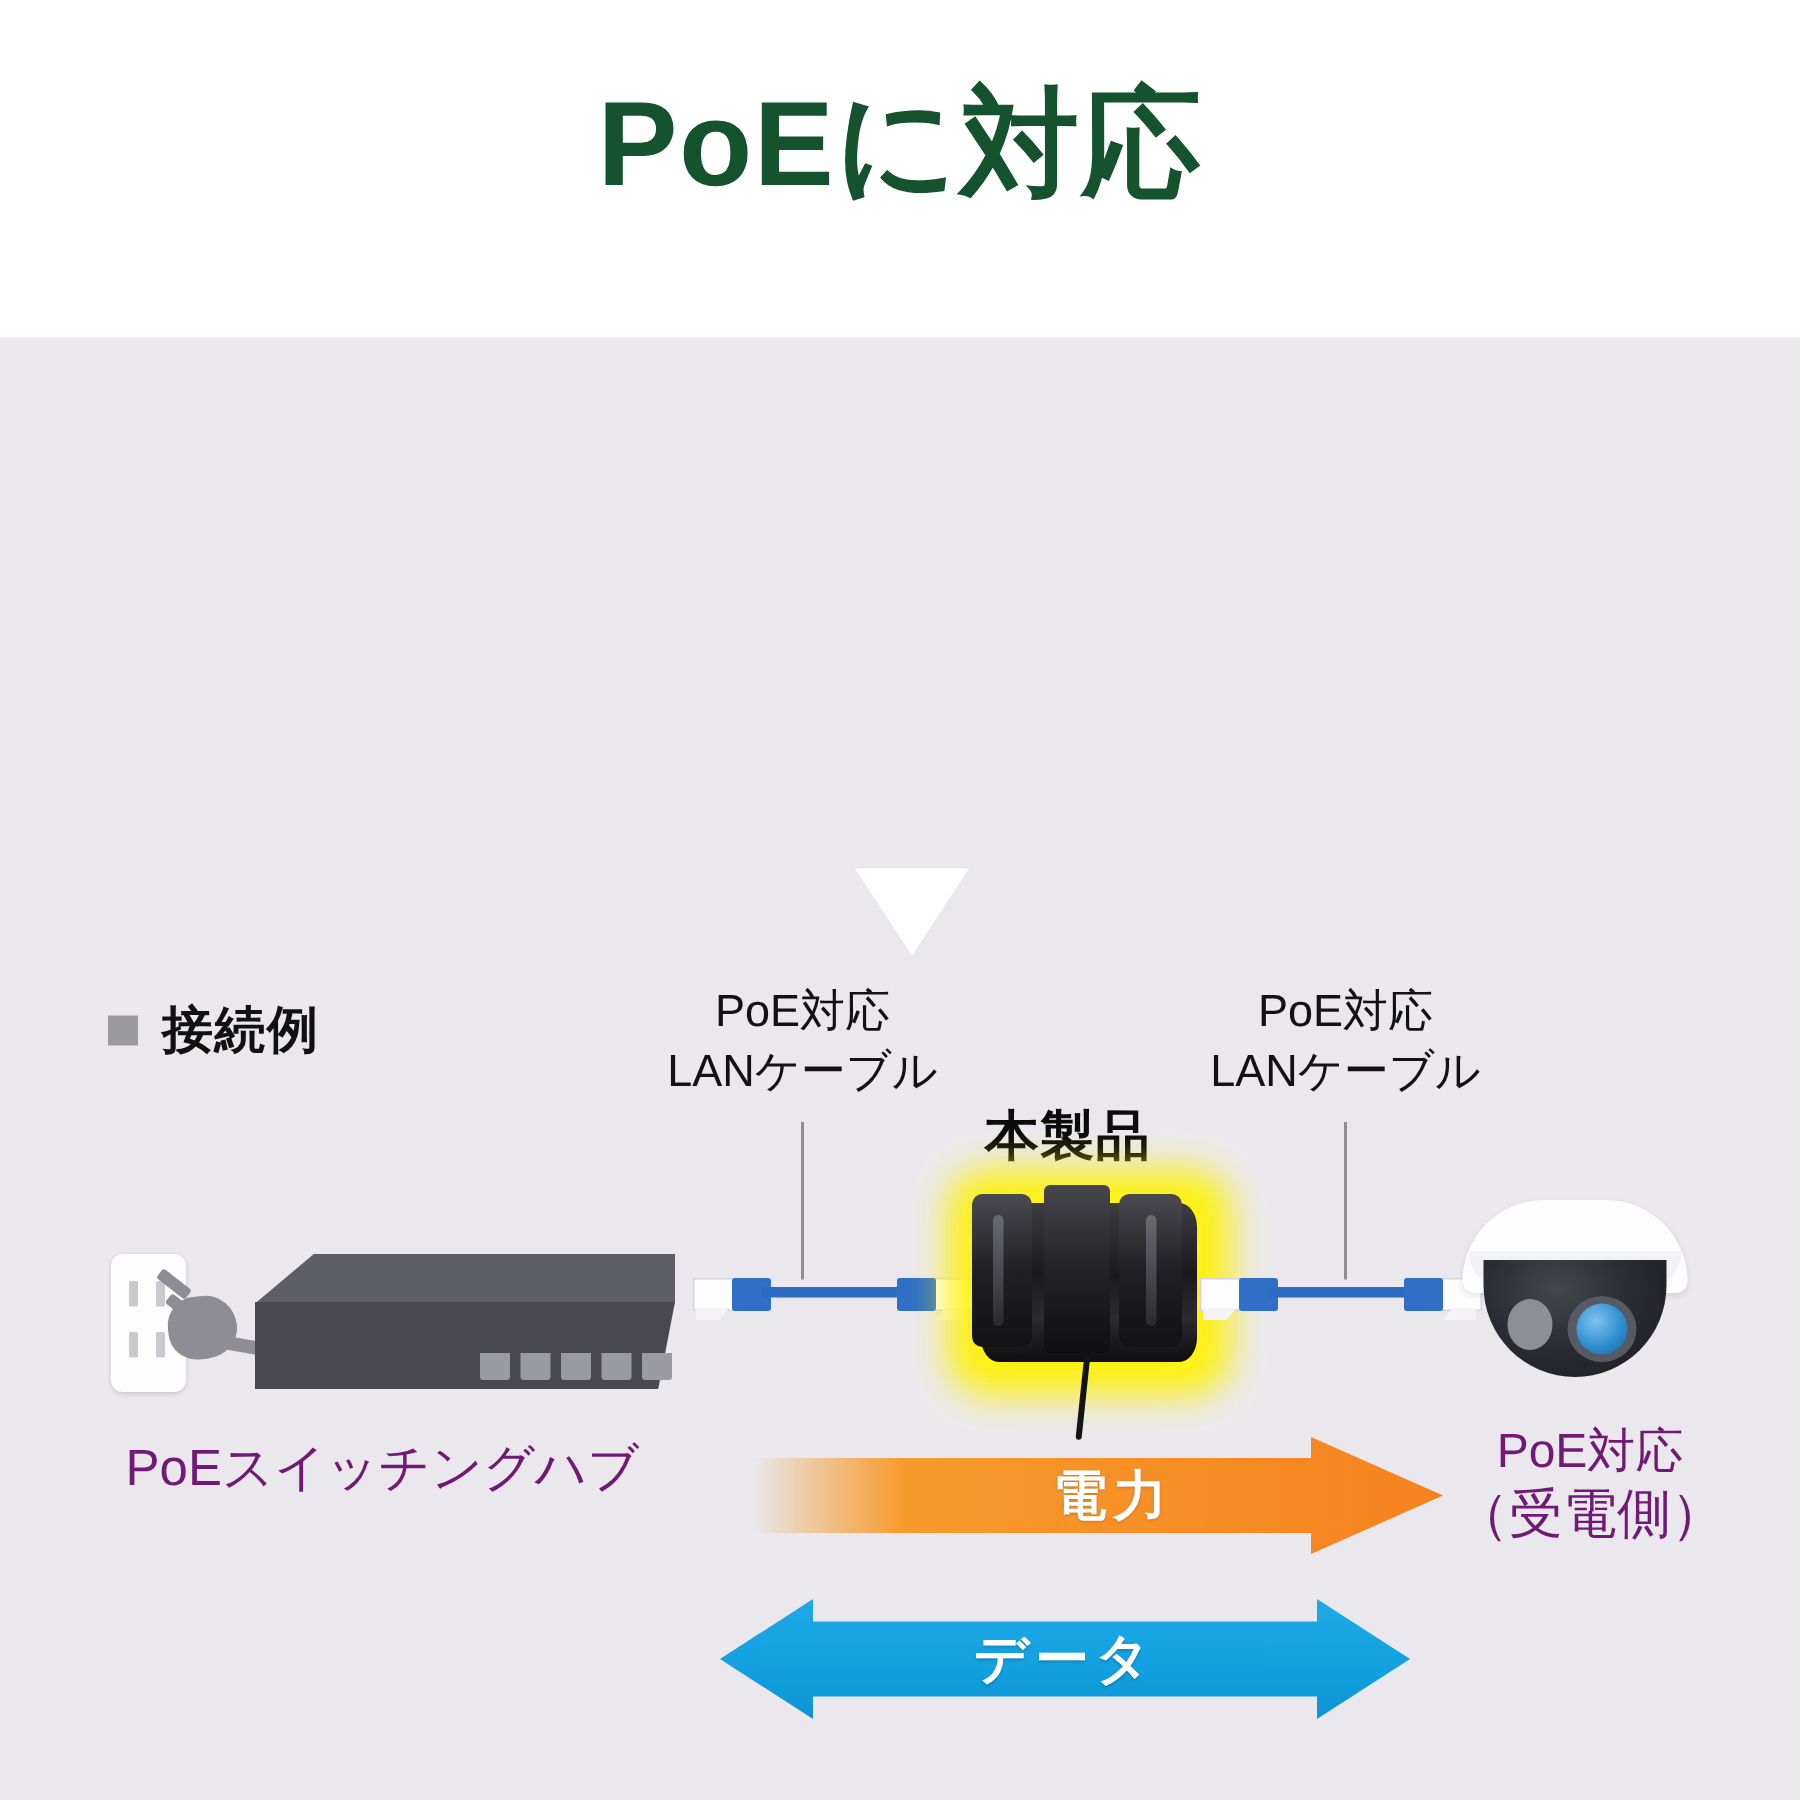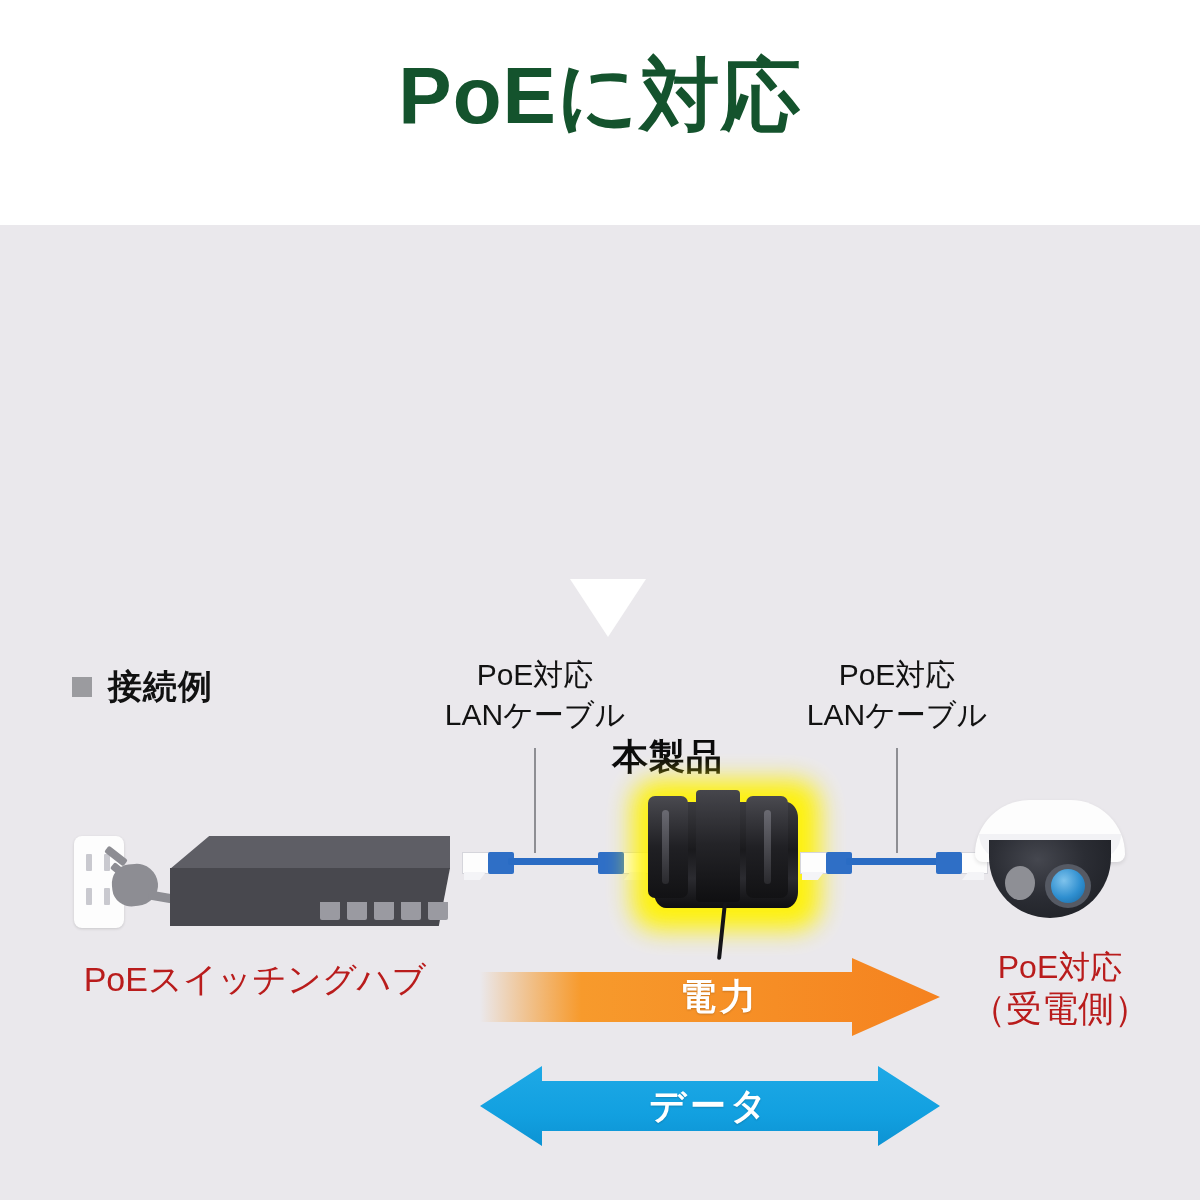--- a/index.html
+++ b/index.html
@@ -65,26 +65,26 @@
   .cable-label{
     position:absolute;text-align:center;
     font-size:30px;line-height:40px;color:#121212;
     white-space:pre-line;
   }
   #label-cable-left{left:395px;top:655px;width:280px;}
   #label-cable-right{left:757px;top:655px;width:280px;}
 
   .product-label{
     position:absolute;left:612px;top:733px;width:200px;
-    text-align:left;font-size:36px;font-weight:bold;color:#0b0b0b;
+    text-align:center;font-size:36px;font-weight:bold;color:#0b0b0b;
     letter-spacing:1px;
   }
 
   .device-label{
-    position:absolute;text-align:center;color:#b91c1c;
+    position:absolute;text-align:center;color:#701a75;
   }
   #label-hub{left:55px;top:957px;width:400px;}
   #label-hub .l1{font-size:34px;line-height:44px;display:block;}
   #label-hub .l2{font-size:30px;line-height:42px;display:block;}
   #label-camera{left:940px;top:947px;width:240px;}
   #label-camera .l1{font-size:32px;line-height:41px;display:block;}
   #label-camera .l2{font-size:32px;line-height:41px;display:block;}
   #label-camera .l3{font-size:36px;line-height:41px;display:block;}
 
   
@@ -234,21 +234,21 @@
     background:#565a64;border-radius:50%;
   }
   .cam-lens-in{
     position:absolute;left:62px;top:29px;width:34px;height:34px;
     background:radial-gradient(circle at 38% 34%, #7fc3ec 0%, #2f8fd0 55%, #17639c 100%);
     border-radius:50%;
   }
 
   
   .arrow-wrap{position:absolute;}
-  #arrow-power{left:480px;top:958px;width:460px;height:78px;}
+  #arrow-power{left:502px;top:958px;width:460px;height:78px;}
   #arrow-data{left:480px;top:1064px;width:460px;height:84px;}
   .arrow-svg{display:block;width:100%;height:100%;}
   .arrow-text{
     position:absolute;left:0;top:0;width:100%;height:100%;
     display:flex;align-items:center;justify-content:center;
     font-size:36px;font-weight:bold;color:#ffffff;letter-spacing:4px;
     text-shadow:0 1px 2px rgba(0,0,0,.18);
     pointer-events:none;
   }
   #arrow-power .arrow-text{padding-left:20px;box-sizing:border-box;}

